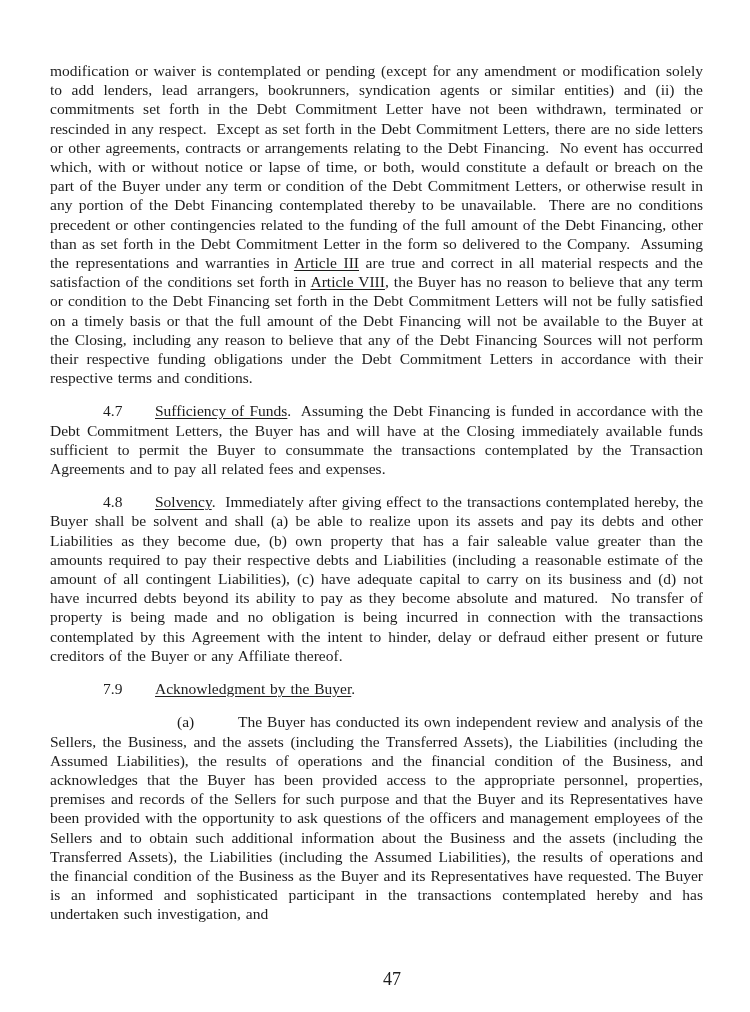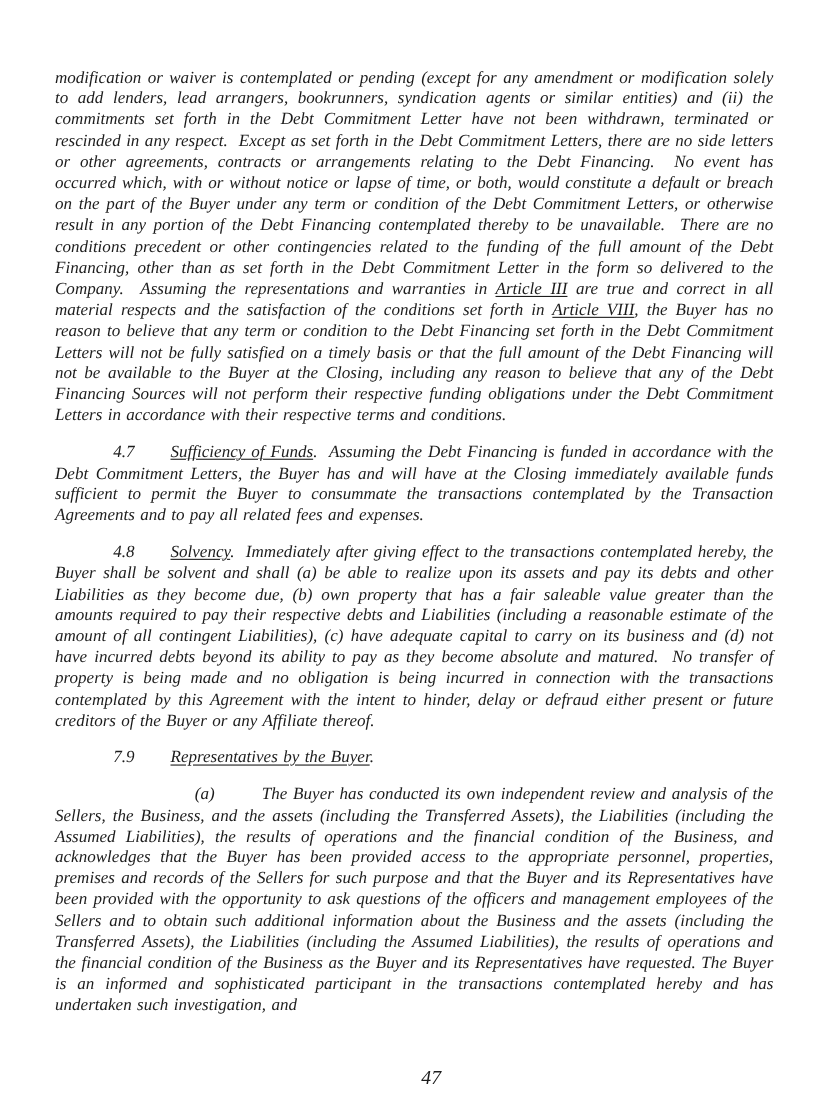--- a/index.html
+++ b/index.html
@@ -8,21 +8,20 @@
     background: #ffffff;
   }
   .page {
     position: relative;
     width: 750px;
     height: 1012px;
     background: #ffffff;
     overflow: hidden;
     font-family: "Liberation Serif", serif;
     color: #1c1c1c;
-    font-style: italic;
   }
   .doc {
     position: absolute;
     left: 50px;
     top: 61px;
     width: 653px;
     text-align: justify;
     font-size: 15.5px;
     line-height: 19.2px;
     word-spacing: 1px;
@@ -47,17 +46,17 @@
   }
 </style>
 </head>
 <body>
 
 <div class="page">
   <div class="doc">
     <p><span>modification or waiver is contemplated or pending (except for any amendment or modification solely to add lenders, lead arrangers, bookrunners, syndication agents or similar entities) and (ii) the commitments set forth in the Debt Commitment Letter have not been withdrawn, terminated or rescinded in any respect.&nbsp; Except as set forth in the Debt Commitment Letters, there are no side letters or other agreements, contracts or arrangements relating to the Debt Financing.&nbsp; No event has occurred which, with or without notice or lapse of time, or both, would constitute a default or breach on the part of the Buyer under any term or condition of the Debt Commitment Letters, or otherwise result in any portion of the Debt Financing contemplated thereby to be unavailable.&nbsp; There are no conditions precedent or other contingencies related to the funding of the full amount of the Debt Financing, other than as set forth in the Debt Commitment Letter in the form so delivered to the Company.&nbsp; Assuming the representations and warranties in </span><span class="u">Article III</span><span> are true and correct in all material respects and the satisfaction of the conditions set forth in </span><span class="u">Article VIII</span><span>, the Buyer has no reason to believe that any term or condition to the Debt Financing set forth in the Debt Commitment Letters will not be fully satisfied on a timely basis or that the full amount of the Debt Financing will not be available to the Buyer at the Closing, including any reason to believe that any of the Debt Financing Sources will not perform their respective funding obligations under the Debt Commitment Letters in accordance with their respective terms and conditions.</span></p>
     <p class="para-section"><span class="num">4.7</span><span class="u">Sufficiency of Funds</span><span>.&nbsp; Assuming the Debt Financing is funded in accordance with the Debt Commitment Letters, the Buyer has and will have at the Closing immediately available funds sufficient to permit the Buyer to consummate the transactions contemplated by the Transaction Agreements and to pay all related fees and expenses.</span></p>
     <p class="para-section"><span class="num">4.8</span><span class="u">Solvency</span><span>.&nbsp; Immediately after giving effect to the transactions contemplated hereby, the Buyer shall be solvent and shall (a) be able to realize upon its assets and pay its debts and other Liabilities as they become due, (b) own property that has a fair saleable value greater than the amounts required to pay their respective debts and Liabilities (including a reasonable estimate of the amount of all contingent Liabilities), (c) have adequate capital to carry on its business and (d) not have incurred debts beyond its ability to pay as they become absolute and matured.&nbsp; No transfer of property is being made and no obligation is being incurred in connection with the transactions contemplated by this Agreement with the intent to hinder, delay or defraud either present or future creditors of the Buyer or any Affiliate thereof.</span></p>
-    <p class="para-section"><span class="num">7.9</span><span class="u">Representatives by the Buyer</span><span>.</span></p>
+    <p class="para-section"><span class="num">7.9</span><span class="u">Acknowledgment by the Buyer</span><span>.</span></p>
     <p class="para-sub"><span class="num">(a)</span><span>The Buyer has conducted its own independent review and analysis of the Sellers, the Business, and the assets (including the Transferred Assets), the Liabilities (including the Assumed Liabilities), the results of operations and the financial condition of the Business, and acknowledges that the Buyer has been provided access to the appropriate personnel, properties, premises and records of the Sellers for such purpose and that the Buyer and its Representatives have been provided with the opportunity to ask questions of the officers and management employees of the Sellers and to obtain such additional information about the Business and the assets (including the Transferred Assets), the Liabilities (including the Assumed Liabilities), the results of operations and the financial condition of the Business as the Buyer and its Representatives have requested. The Buyer is an informed and sophisticated participant in the transactions contemplated hereby and has undertaken such investigation, and</span></p>
   </div>
   <div class="page-number">47</div>
 </div>
 
 </body></html>

